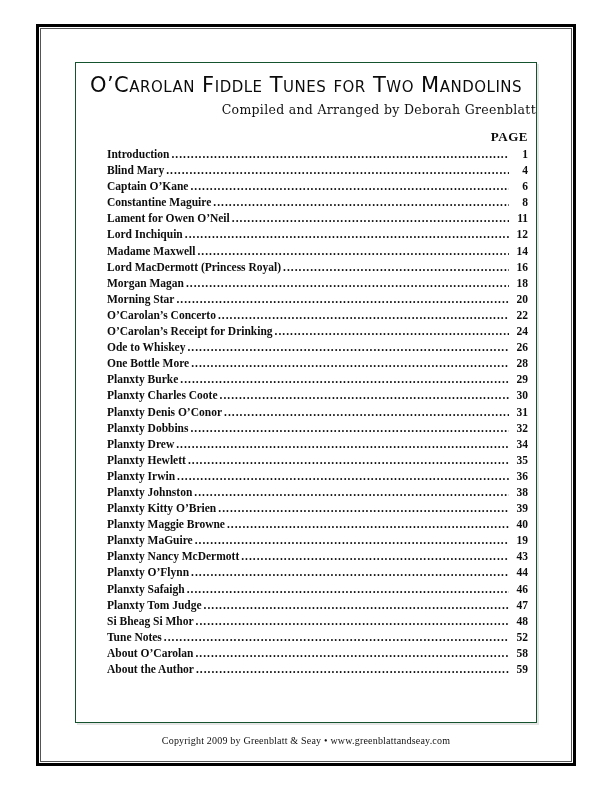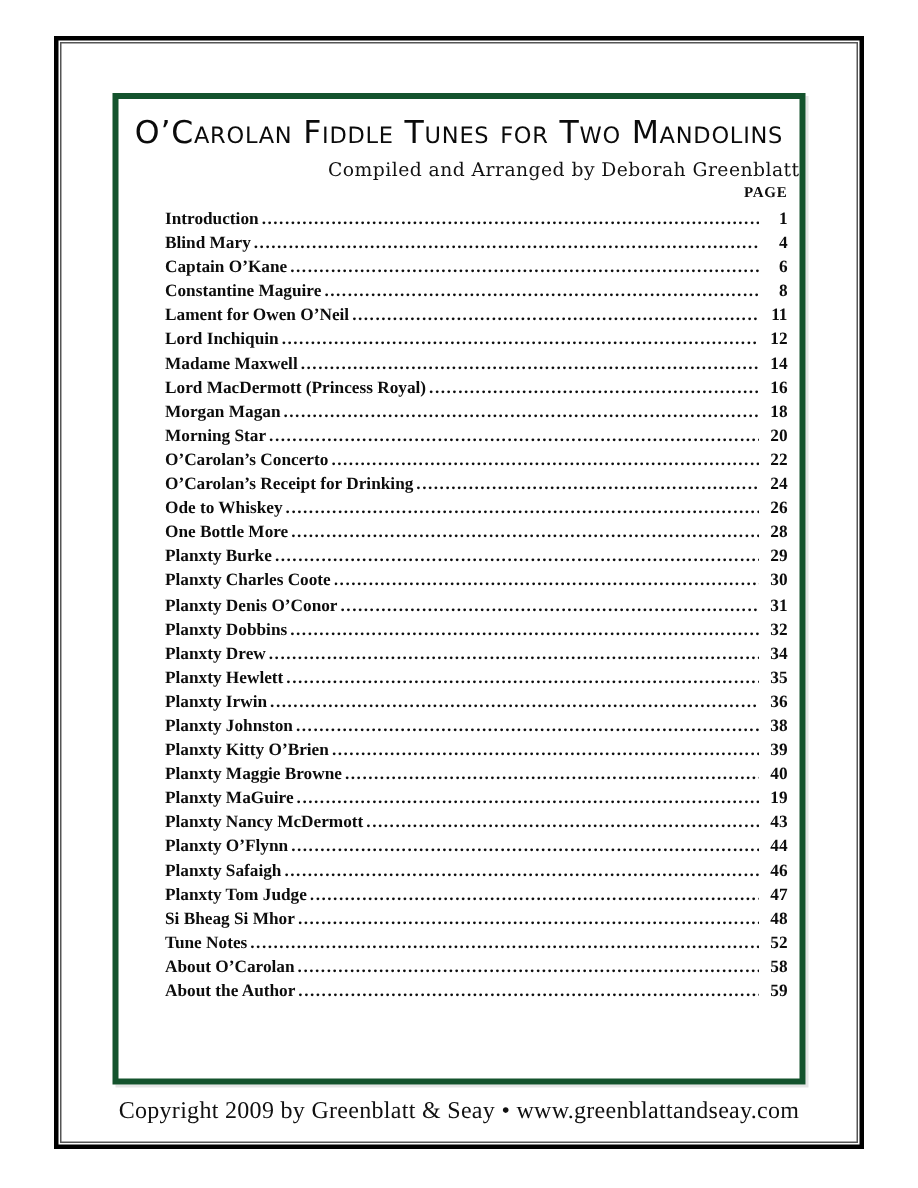--- a/index.html
+++ b/index.html
@@ -12,58 +12,58 @@
     position:absolute; left:36px; top:24px; width:540px; height:742px;
     border:3px solid #000000; box-sizing:border-box;
   }
   .frame-inner {
     position:absolute; left:1px; top:1px; right:1px; bottom:1px;
     border:1px solid #555555;
   }
   
   .toc-box {
     position:absolute; left:75px; top:62px; width:462px; height:661px;
-    box-sizing:border-box; border:4px solid #14532d;
+    box-sizing:border-box; border:1px solid #14532d;
     box-shadow:2px 2px 0 rgba(0,0,0,0.10);
     background:#ffffff;
   }
   .title {
     margin-top:9px; text-align:center; white-space:nowrap;
     font-family:"DejaVu Sans", sans-serif;
     font-variant:small-caps; font-size:21px; line-height:27px;
     letter-spacing:0.5px; color:#0b0b0b;
   }
   .subtitle {
     margin-top:3px; text-align:right;
     font-family:"DejaVu Serif", serif;
     font-size:12.5px; line-height:15px; letter-spacing:0.3px; color:#111;
   }
   .page-label {
-    margin-top:3px; padding-right:8px; text-align:right;
-    font-weight:bold; font-size:10px; line-height:12px; letter-spacing:0.5px;
+    margin-top:14px; padding-right:8px; text-align:right;
+    font-weight:bold; font-size:13px; line-height:12px; letter-spacing:0.5px;
   }
   .toc-list { margin-top:3px; padding:0 8px 0 31px; }
   .toc-row {
     display:flex; align-items:flex-end;
     height:16.1px; line-height:16.1px;
     font-weight:bold; font-size:11.5px; white-space:nowrap;
   }
   .toc-title { flex:none; }
   .leader {
     flex:1 1 auto; overflow:hidden; margin:0 2px;
     min-width:8px;
   }
   .leader::after {
     content:"..................................................................................................................................................................";
     letter-spacing:1px;
   }
   .toc-page { flex:none; min-width:17px; text-align:right; }
   .footer {
     position:absolute; left:36px; right:36px; top:734px;
-    text-align:center; font-size:16px; line-height:14px; color:#111;
+    text-align:center; font-size:10px; line-height:14px; color:#111;
     letter-spacing:0.2px;
   }
 </style>
 </head>
 <body>
 
 <div class="page">
   <div class="frame-outer">
     <div class="frame-inner"></div>
   </div>

